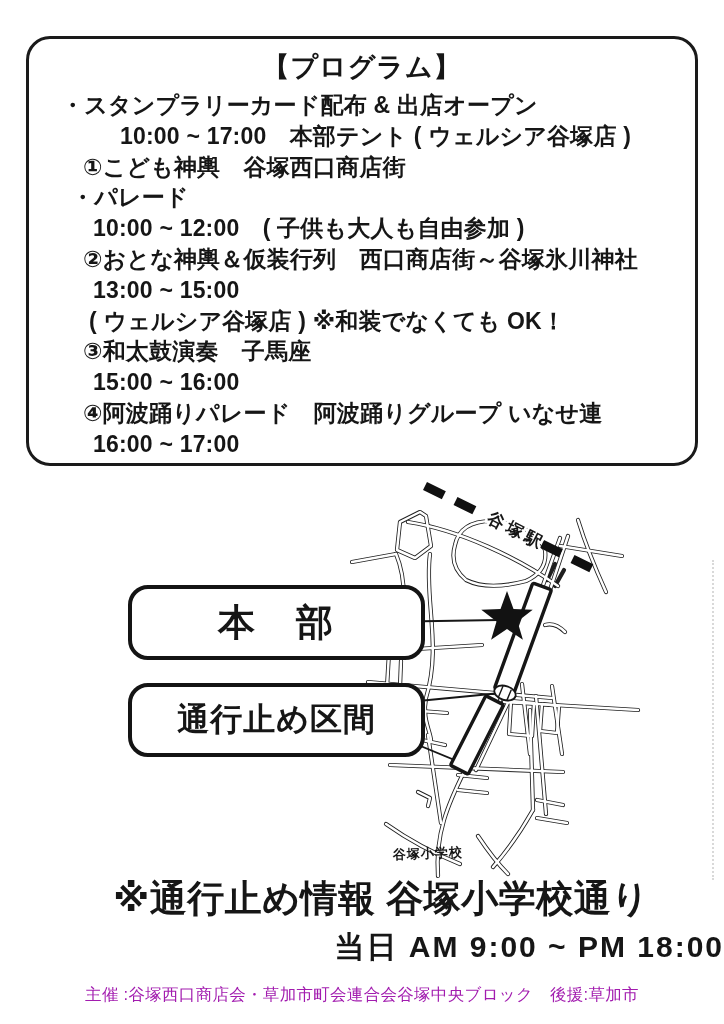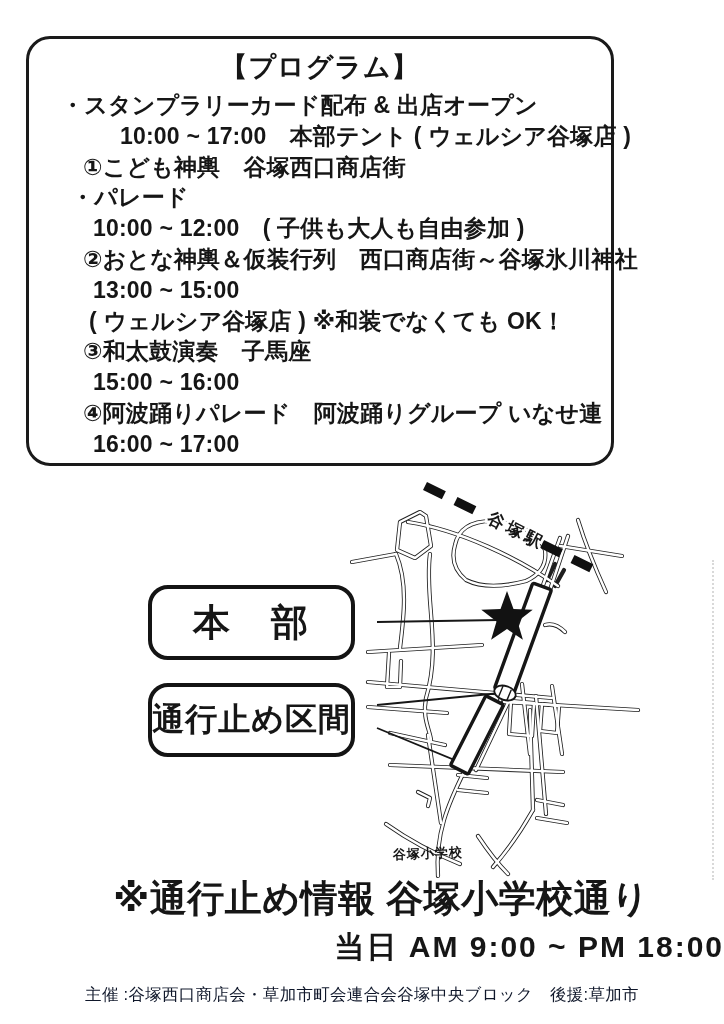--- a/index.html
+++ b/index.html
@@ -3,21 +3,21 @@
 <meta charset="utf-8">
 <style>
   html,body{margin:0;padding:0;background:#e8e8e8;}
   .page{
     position:relative;width:724px;height:1024px;background:#ffffff;
     font-family:"Liberation Sans","DejaVu Sans",sans-serif;color:#161616;
     overflow:hidden;margin:0 auto;
   }
   
   .program-panel{
-    position:absolute;left:26px;top:36px;width:588px;height:430px;
+    position:absolute;left:26px;top:36px;width:672px;height:430px;
     border:3.5px solid #1a1a1a;border-radius:24px;box-sizing:border-box;background:#fff;
   }
   .program-title{
     position:absolute;top:10px;left:0;right:0;text-align:center;
     font-size:27px;font-weight:800;letter-spacing:1px;white-space:nowrap;
   }
   .program-lines{position:absolute;top:51px;left:0;right:0;}
   .program-line{
     font-size:23px;font-weight:700;line-height:30.8px;white-space:nowrap;
     letter-spacing:0.2px;
@@ -29,34 +29,34 @@
   .map-wrap svg{display:block;width:560px;height:406px;}
   .street{fill:none;stroke:#1f1f1f;stroke-width:4.2;stroke-linecap:round;stroke-linejoin:round;}
   .street-core{fill:none;stroke:#ffffff;stroke-width:2.5;stroke-linecap:round;stroke-linejoin:round;}
   .rail{fill:none;stroke:#101010;stroke-width:9;stroke-dasharray:21 13;}
   .leader{fill:none;stroke:#161616;stroke-width:1.8;}
   .closure-rect{fill:#ffffff;stroke:#161616;stroke-width:3.4;}
   .map-text{font-family:"Liberation Sans","DejaVu Sans",sans-serif;fill:#161616;font-weight:700;}
   .halo{paint-order:stroke;stroke:#ffffff;stroke-width:5px;}
   
   .callout{
-    position:absolute;left:128px;box-sizing:border-box;width:207px;background:#fff;
+    position:absolute;left:128px;box-sizing:border-box;width:297px;background:#fff;
     border:4px solid #141414;border-radius:20px;display:flex;align-items:center;justify-content:center;
-    font-weight:800;white-space:nowrap;margin-left:20px;
+    font-weight:800;white-space:nowrap;
   }
   .hq-box{top:585px;height:75px;font-size:37px;letter-spacing:2px;}
   .closure-box{top:683px;height:74px;font-size:32px;letter-spacing:1px;}
   
   .notice{position:absolute;top:876px;left:0;width:724px;text-align:center;}
   .notice-1{font-size:37px;font-weight:900;line-height:46px;letter-spacing:0.5px;white-space:nowrap;padding-left:39px;}
   .notice-2{font-size:30px;font-weight:900;line-height:50px;letter-spacing:2px;white-space:nowrap;text-align:right;}
   
   .footer{
     position:absolute;top:984px;left:0;width:724px;text-align:center;
-    font-size:16.5px;font-weight:400;letter-spacing:0.3px;white-space:nowrap;color:#0f172a;
+    font-size:16.5px;font-weight:400;letter-spacing:0.3px;white-space:nowrap;color:#a21caf;
   }
   
   .scan-artifact{
     position:absolute;left:712px;top:560px;height:320px;width:0;
     border-left:2px dotted #c9c9c9;opacity:.7;
   }
 </style>
 </head>
 <body>
 

